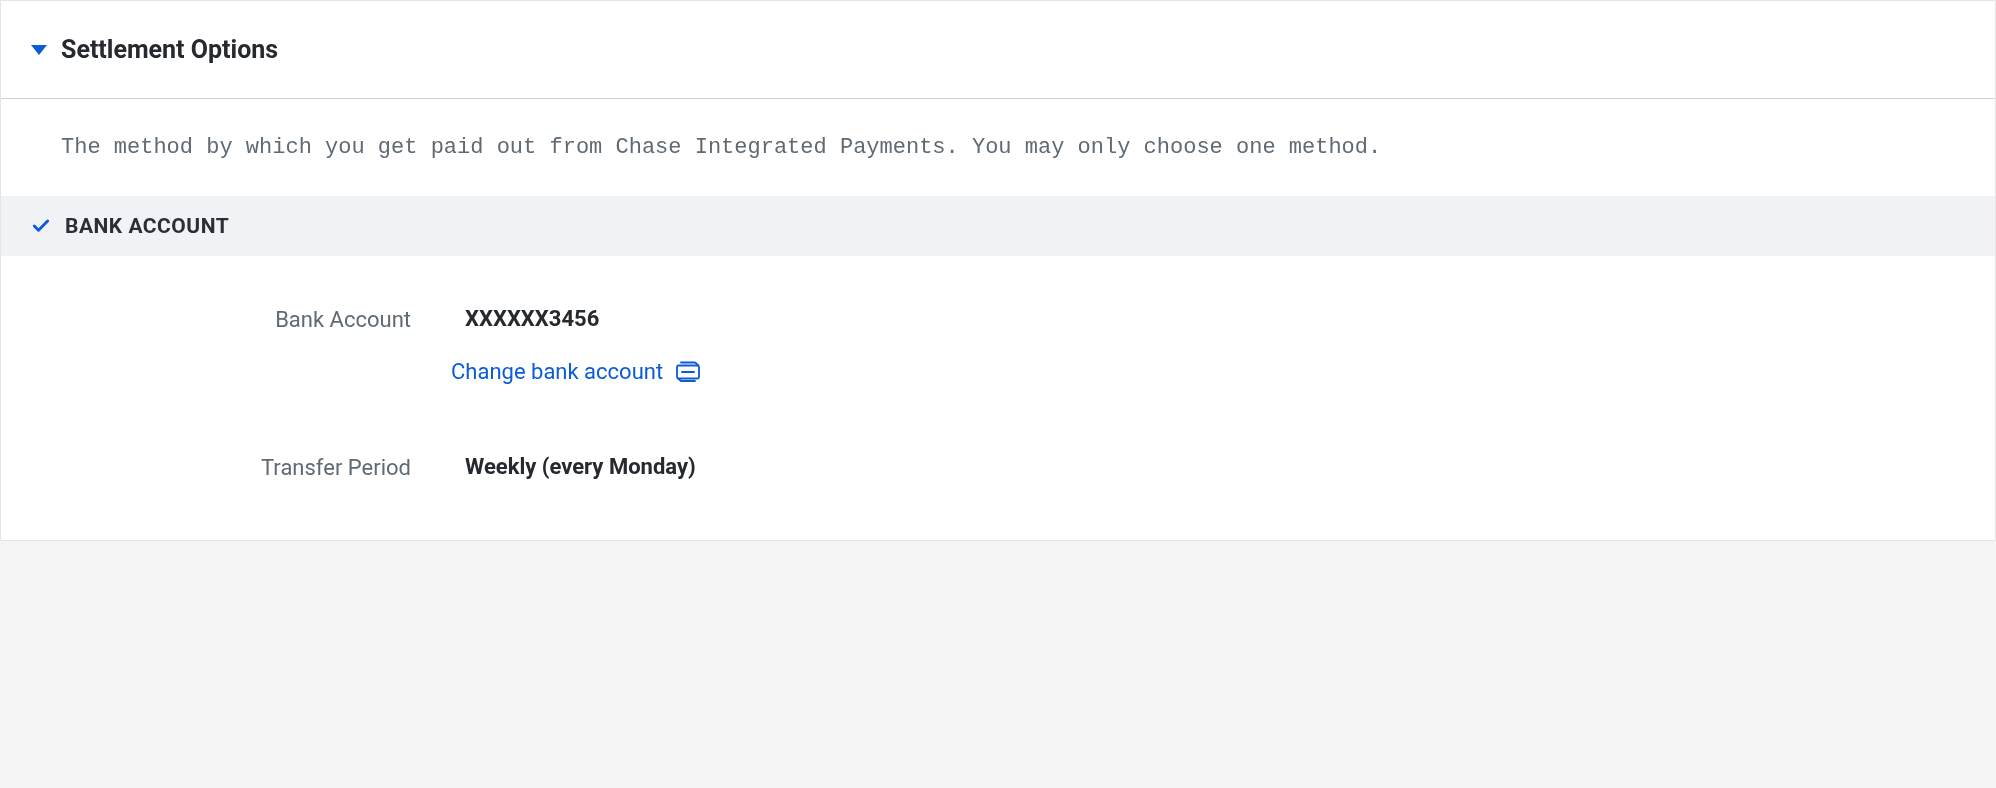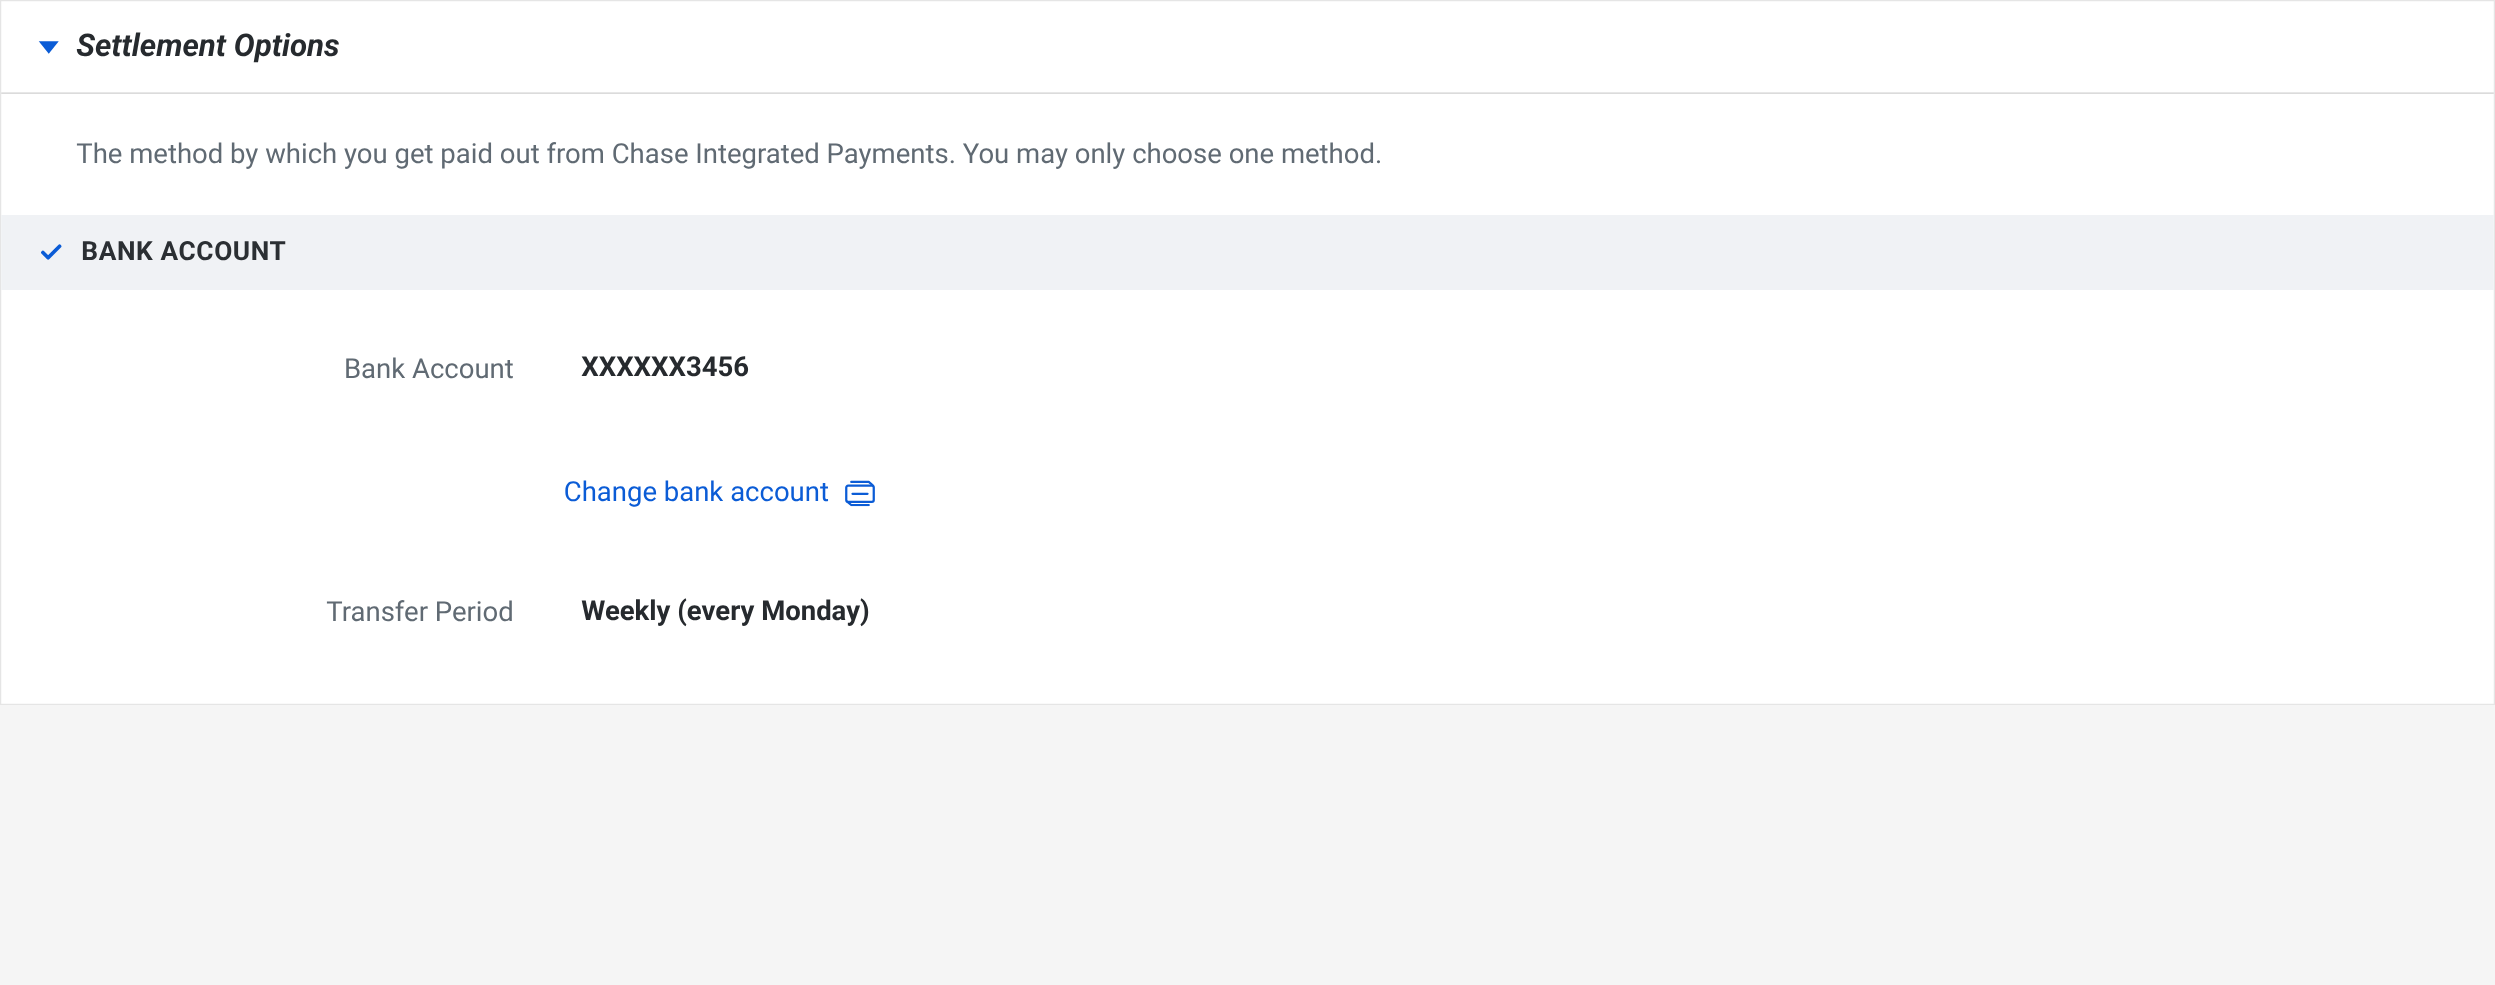--- a/index.html
+++ b/index.html
@@ -13,43 +13,43 @@
       padding: 0;
     }
     .panel {
       background: #ffffff;
       border: 1px solid #e5e5e5;
       margin: 0;
     }
     .panel-header {
       display: flex;
       align-items: center;
-      padding: 22px 30px;
+      padding: 34px 30px;
       border-bottom: 1px solid #d0d0d0;
       gap: 14px;
-      font-style: italic;
     }
     .caret {
       width: 0;
       height: 0;
       border-left: 8px solid transparent;
       border-right: 8px solid transparent;
       border-top: 10px solid #0b5cd6;
       flex-shrink: 0;
     }
     .panel-title {
       font-size: 25px;
       font-weight: 700;
       color: #262a2e;
     }
     .panel-description {
       padding: 34px 60px 32px 60px;
       font-size: 22px;
       color: #606a73;
       line-height: 1.4;
+      font-family: Liberation Mono, monospace;
     }
     .section-header {
       background: #f0f2f5;
       display: flex;
       align-items: center;
       gap: 14px;
       padding: 18px 30px;
     }
     .checkmark-icon {
       width: 20px;
@@ -93,21 +93,20 @@
     }
     .action-link {
       display: inline-flex;
       align-items: center;
       gap: 12px;
       font-size: 22px;
       color: #0b5cd6;
       text-decoration: none;
       cursor: pointer;
       width: fit-content;
-      margin-top: 47px;
     }
     .action-link .link-icon {
       width: 26px;
       height: 22px;
       flex-shrink: 0;
     }
     .pencil-icon {
       width: 22px;
       height: 22px;
       flex-shrink: 0;

